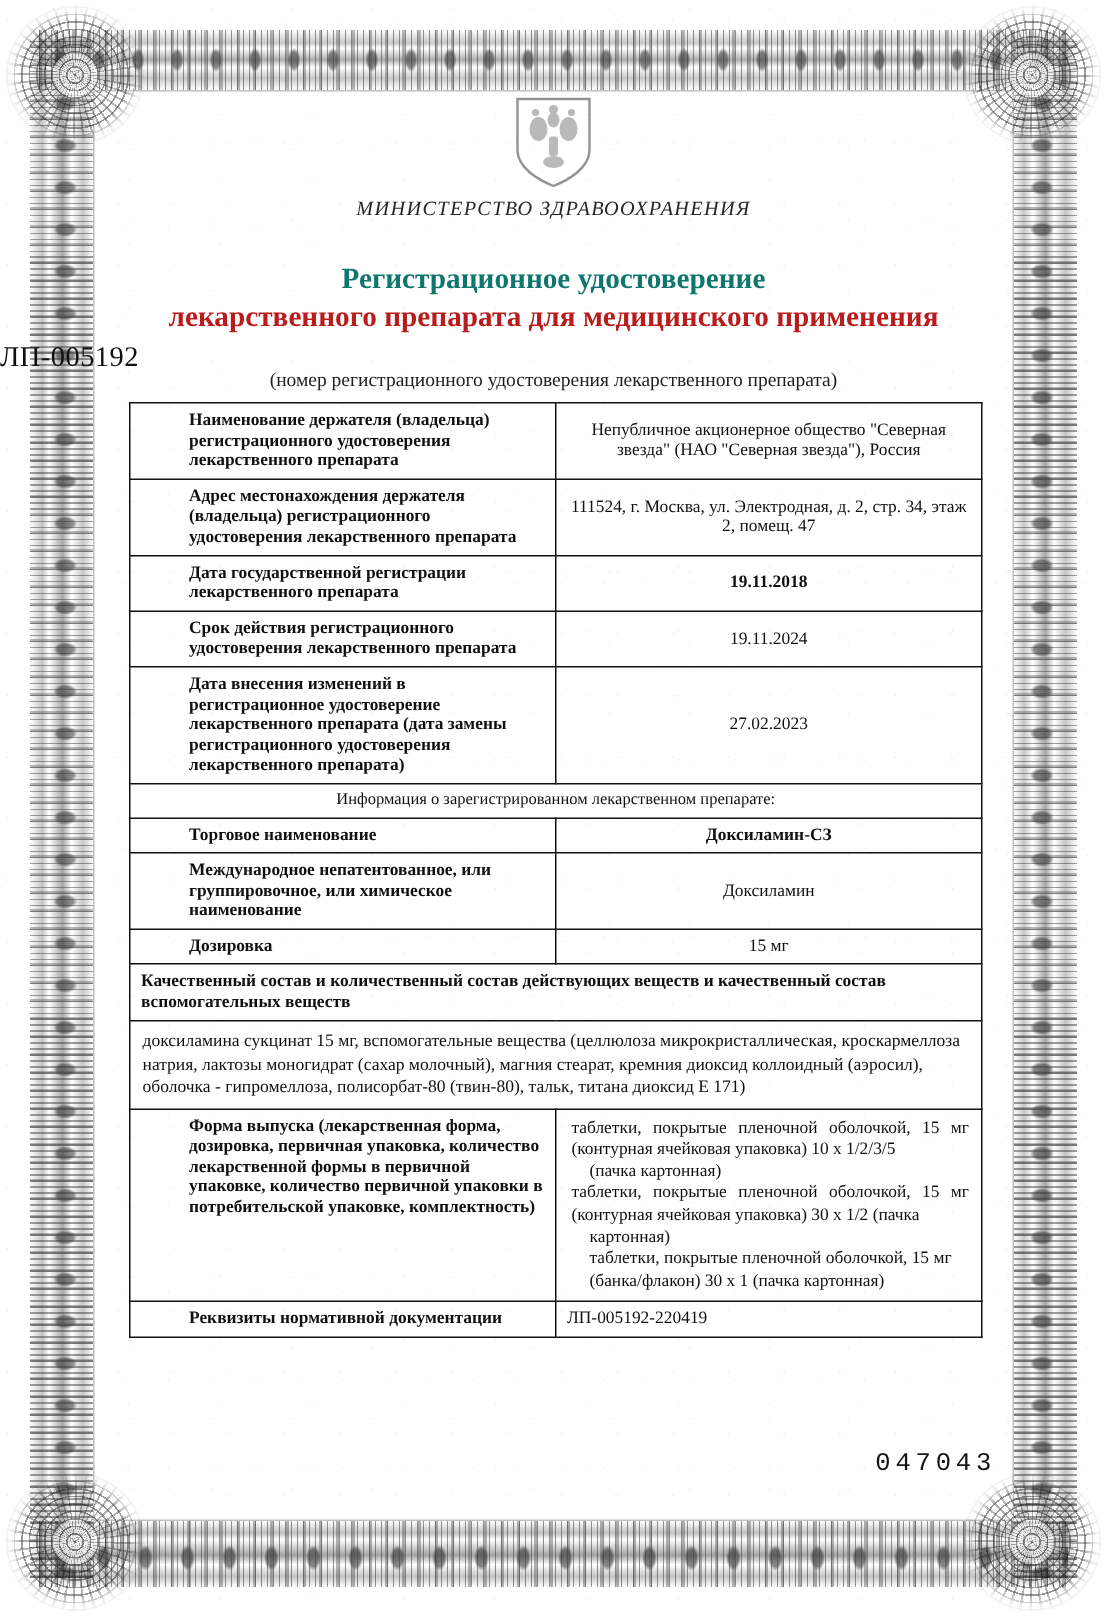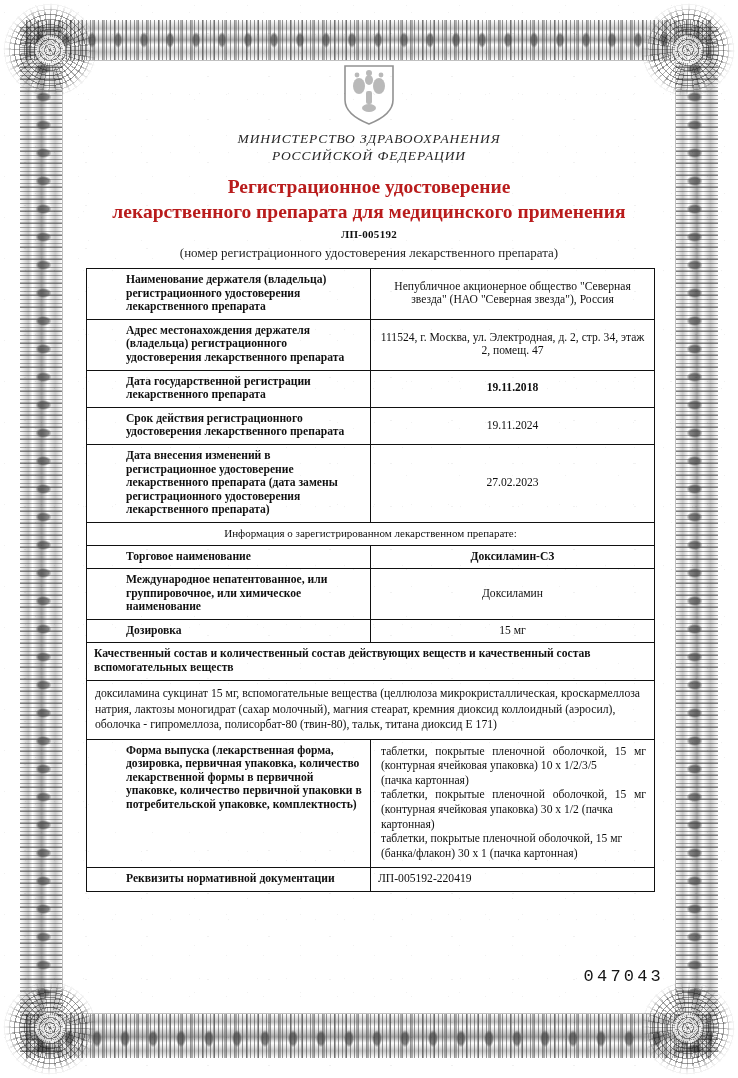--- a/index.html
+++ b/index.html
@@ -143,34 +143,34 @@
 
   .doc-title {
     position: absolute;
     left: 0; right: 0; top: 174px;
     text-align: center;
   }
   .doc-title .t1 {
     font-size: 19.5px;
     font-weight: bold;
     line-height: 25px;
-    color: #b91c1c;
+    color: #0f766e;
   }
   .doc-title .t2 {
     font-size: 19.5px;
     font-weight: bold;
     line-height: 25px;
     color: #b91c1c;
   }
   .doc-number {
     position: absolute;
     left: 0; right: 0; top: 228px;
-    text-align: center;
-    font-size: 11px;
-    font-weight: bold;
+    text-align: left;
+    font-size: 19px;
+    font-weight: normal;
     letter-spacing: .3px;
   }
   .doc-number-caption {
     position: absolute;
     left: 0; right: 0; top: 245px;
     text-align: center;
     font-size: 13px;
     color: #1e1e1e;
   }
 
@@ -221,21 +221,21 @@
     line-height: 15.4px;
     font-size: 11.7px;
     padding: 5px 8px 6px 8px;
   }
   td.packaging {
     text-align: left;
     line-height: 14.6px;
     padding: 5px 8px 6px 10px;
     vertical-align: top;
   }
-  td.packaging .pk-line { display: block; }
+  td.packaging .pk-line { display: block; margin-left: 12px; }
   td.packaging .pk-just {
     display: block;
     text-align: justify;
     text-align-last: left;
   }
   td.lbl.top { vertical-align: top; }
 
   .serial {
     position: absolute;
     right: 74px;
@@ -286,21 +286,20 @@
       <rect x="25" y="27" width="6" height="13" rx="2"></rect>
       <ellipse cx="28" cy="44" rx="7" ry="4"></ellipse>
       <circle cx="28" cy="9" r="3"></circle>
       <circle cx="16" cy="11" r="2.4"></circle>
       <circle cx="40" cy="11" r="2.4"></circle>
     </g>
   </svg>
 
   <div class="ministry">
     <div>МИНИСТЕРСТВО ЗДРАВООХРАНЕНИЯ</div>
-    <div>РОССИЙСКОЙ ФЕДЕРАЦИИ</div>
   </div>
 
   <div class="doc-title">
     <div class="t1">Регистрационное удостоверение</div>
     <div class="t2">лекарственного препарата для медицинского применения</div>
   </div>
 
   <div class="doc-number">ЛП-005192</div>
   <div class="doc-number-caption">(номер регистрационного удостоверения лекарственного препарата)</div>
 

